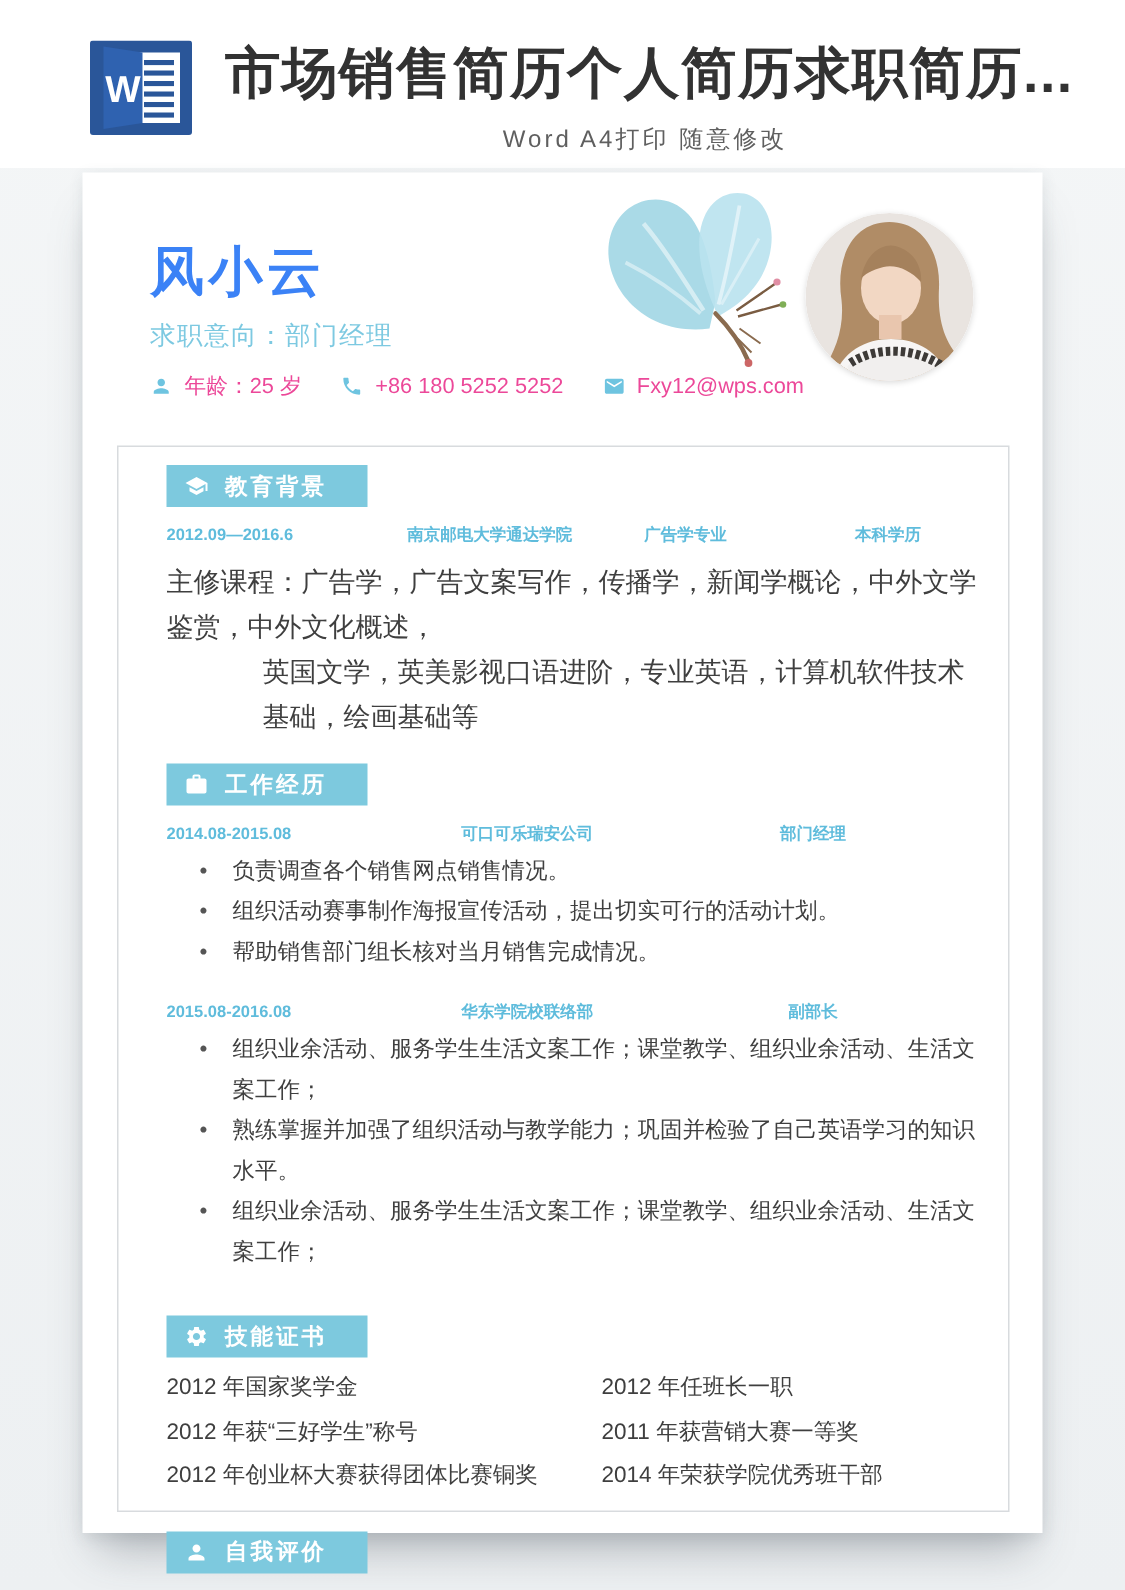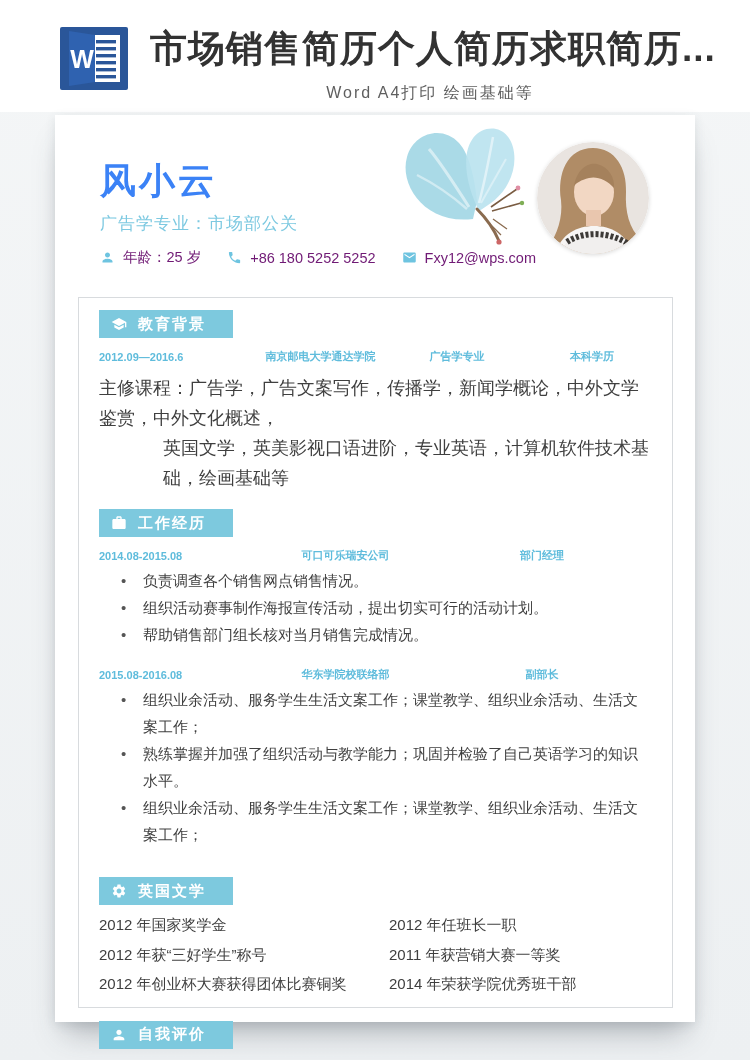--- a/index.html
+++ b/index.html
@@ -14,31 +14,31 @@
   .listing-title { font-size:37px; font-weight:700; color:#323232; letter-spacing:1px; white-space:nowrap; }
   .listing-subtitle { margin-top:9px; text-align:center; font-size:16px; color:#5f5f5f; letter-spacing:2px; }
 
   
   .sheet { position:absolute; left:55px; top:115px; width:640px; height:907px; background:#fff;
            box-shadow:0 20px 28px -10px rgba(60,70,80,.35), 0 3px 10px rgba(60,70,80,.12); }
 
   .res-name { position:absolute; left:45px; top:42px; font-size:36px; font-weight:700; color:#3b82f6; letter-spacing:3px; }
   .res-objective { position:absolute; left:45px; top:97px; font-size:17px; color:#7dc9e1; letter-spacing:1px; }
   .contact-row { position:absolute; left:45px; top:133px; display:flex; gap:26px; align-items:center; }
-  .contact-item { display:flex; align-items:center; gap:8px; font-size:14.5px; color:#701a75; }
+  .contact-item { display:flex; align-items:center; gap:8px; font-size:14.5px; color:#ec4899; }
   .contact-item svg { width:15px; height:15px; fill:#6ec4e0; }
 
   .butterfly { position:absolute; left:338px; top:4px; width:142px; height:170px; }
   .photo { position:absolute; left:482px; top:27px; width:112px; height:112px; border-radius:50%; overflow:hidden;
            box-shadow:0 1px 4px rgba(0,0,0,.15); }
   .photo svg { display:block; }
 
   
   .content-box { position:absolute; left:23px; top:182px; width:595px; height:711px;
-                 border:1px solid #d8dbde; padding:12px 20px 0 20px; }
+                 border:1px solid #d8dbde; padding:12px 20px 0 32px; }
 
   .badge { display:inline-flex; align-items:center; gap:11px; height:28px; padding:0 27px 0 12px;
            background:#7dc9de; color:#fff; font-size:15px; font-weight:700; letter-spacing:2px; }
   .badge svg { width:16px; height:16px; fill:#fff; }
 
   .blue-row { display:flex; align-items:center; margin-top:11px; font-size:11px; font-weight:700; color:#5fbcdc; }
   .col-left  { width:160px; }
   .col-mid   { flex:1; text-align:center; }
   .col-major { width:150px; text-align:center; }
   .col-deg   { width:120px; text-align:center; }
@@ -74,28 +74,28 @@
         <rect x="36" y="27" width="20" height="3.4" fill="#2a5699"></rect>
         <rect x="36" y="34" width="20" height="3.4" fill="#2a5699"></rect>
         <rect x="36" y="41" width="20" height="3.4" fill="#2a5699"></rect>
         <rect x="36" y="48" width="20" height="3.4" fill="#2a5699"></rect>
         <polygon points="9,4 35,8 35,55 9,59" fill="#2f62b0"></polygon>
         <text x="22" y="41" text-anchor="middle" font-size="25" font-weight="bold" fill="#ffffff" font-family="Liberation Sans, sans-serif">W</text>
       </svg>
     </div>
     <div class="title-block">
       <div class="listing-title">市场销售简历个人简历求职简历...</div>
-      <div class="listing-subtitle">Word A4打印 绘画基础等</div>
+      <div class="listing-subtitle">Word A4打印 随意修改</div>
     </div>
   </header>
 
   <div class="sheet">
 
     <div class="res-name">风小云</div>
-    <div class="res-objective">广告学专业：市场部公关</div>
+    <div class="res-objective">求职意向：部门经理</div>
 
     <div class="contact-row">
       <div class="contact-item">
         <svg viewBox="0 0 24 24">
             <path d="M12 12c2.21 0 4-1.79 4-4s-1.79-4-4-4-4 1.79-4 4 1.79 4 4 4zm0 2c-2.67 0-8 1.34-8 4v2h16v-2c0-2.66-5.33-4-8-4z"></path>
           </svg>
         <span>年龄：25 岁</span>
       </div>
       <div class="contact-item">
         <svg viewBox="0 0 24 24">
@@ -196,21 +196,21 @@
         <li>组织业余活动、服务学生生活文案工作；课堂教学、组织业余活动、生活文案工作；</li>
         <li>熟练掌握并加强了组织活动与教学能力；巩固并检验了自己英语学习的知识水平。</li>
         <li>组织业余活动、服务学生生活文案工作；课堂教学、组织业余活动、生活文案工作；</li>
       </ul>
 
       
       <div class="badge badge-skills">
         <svg viewBox="0 0 24 24">
             <path fill-rule="evenodd" d="M19.14 12.94c.04-.3.06-.61.06-.94 0-.32-.02-.64-.07-.94l2.03-1.58c.18-.14.23-.41.12-.61l-1.92-3.32c-.12-.22-.37-.29-.59-.22l-2.39.96c-.5-.38-1.03-.7-1.62-.94l-.36-2.54c-.04-.24-.24-.41-.48-.41h-3.84c-.24 0-.43.17-.47.41l-.36 2.54c-.59.24-1.13.57-1.62.94l-2.39-.96c-.22-.08-.47 0-.59.22L2.74 8.87c-.12.21-.08.47.12.61l2.03 1.58c-.05.3-.09.63-.09.94s.02.64.07.94l-2.03 1.58c-.18.14-.23.41-.12.61l1.92 3.32c.12.22.37.29.59.22l2.39-.96c.5.38 1.03.7 1.62.94l.36 2.54c.05.24.24.41.48.41h3.84c.24 0 .44-.17.47-.41l.36-2.54c.59-.24 1.13-.56 1.62-.94l2.39.96c.22.08.47 0 .59-.22l1.92-3.32c.12-.22.07-.47-.12-.61l-2.01-1.58zM12 15.6c-1.98 0-3.6-1.62-3.6-3.6s1.62-3.6 3.6-3.6 3.6 1.62 3.6 3.6-1.62 3.6-3.6 3.6z"></path>
           </svg>
-        <span>英国文学</span>
+        <span>技能证书</span>
       </div>
       <div class="skills-grid">
         <div>2012 年国家奖学金</div>
         <div>2012 年任班长一职</div>
         <div>2012 年获“三好学生”称号</div>
         <div>2011 年获营销大赛一等奖</div>
         <div>2012 年创业杯大赛获得团体比赛铜奖</div>
         <div>2014 年荣获学院优秀班干部</div>
       </div>
 

